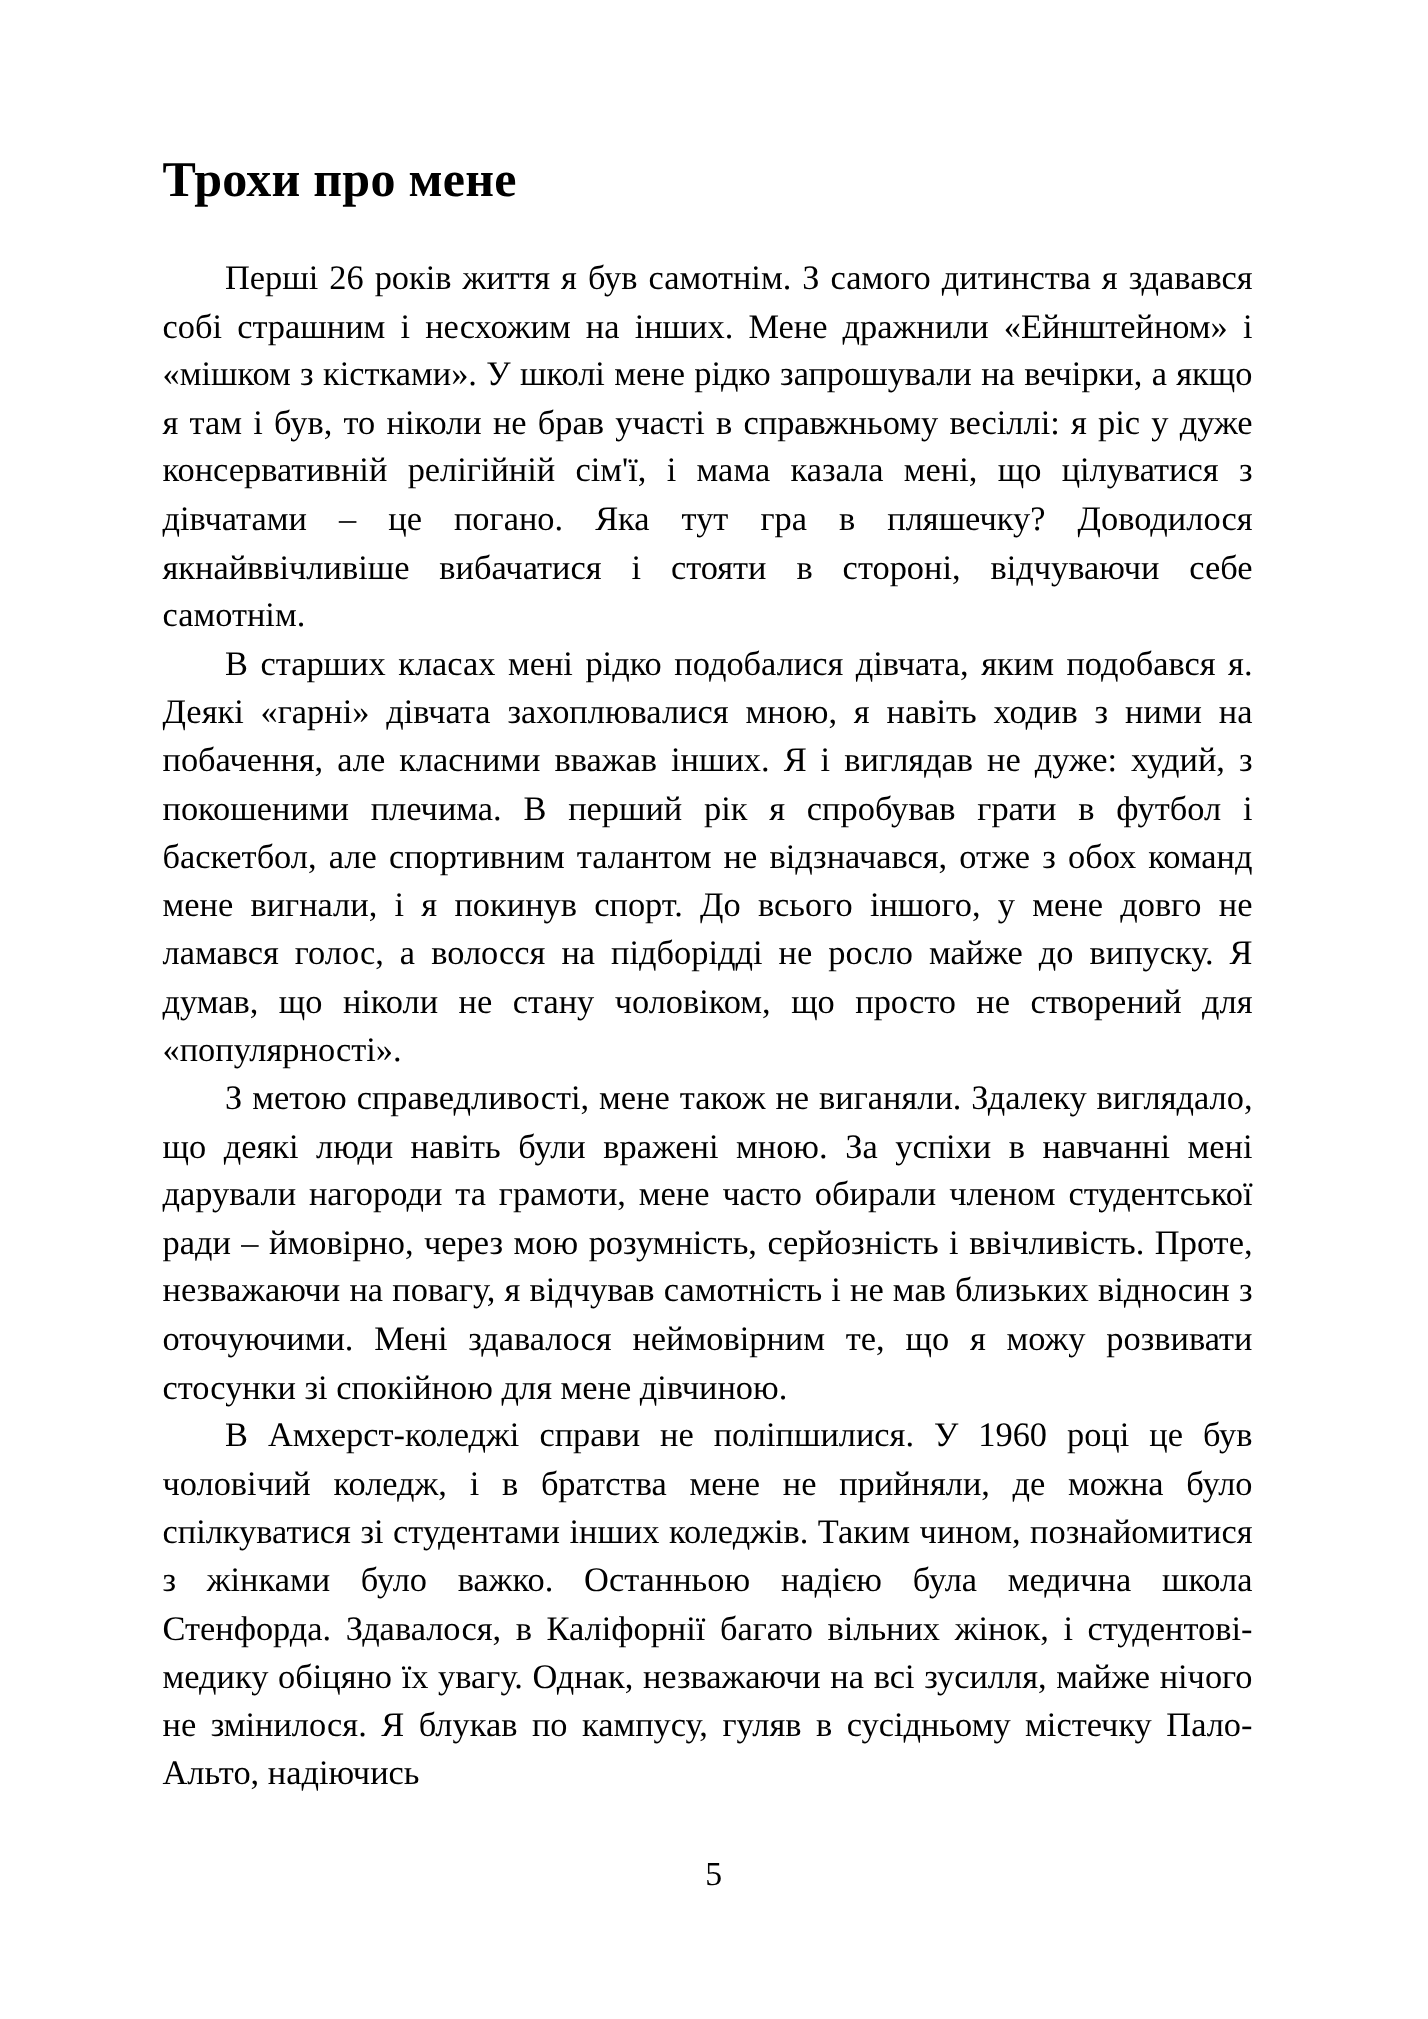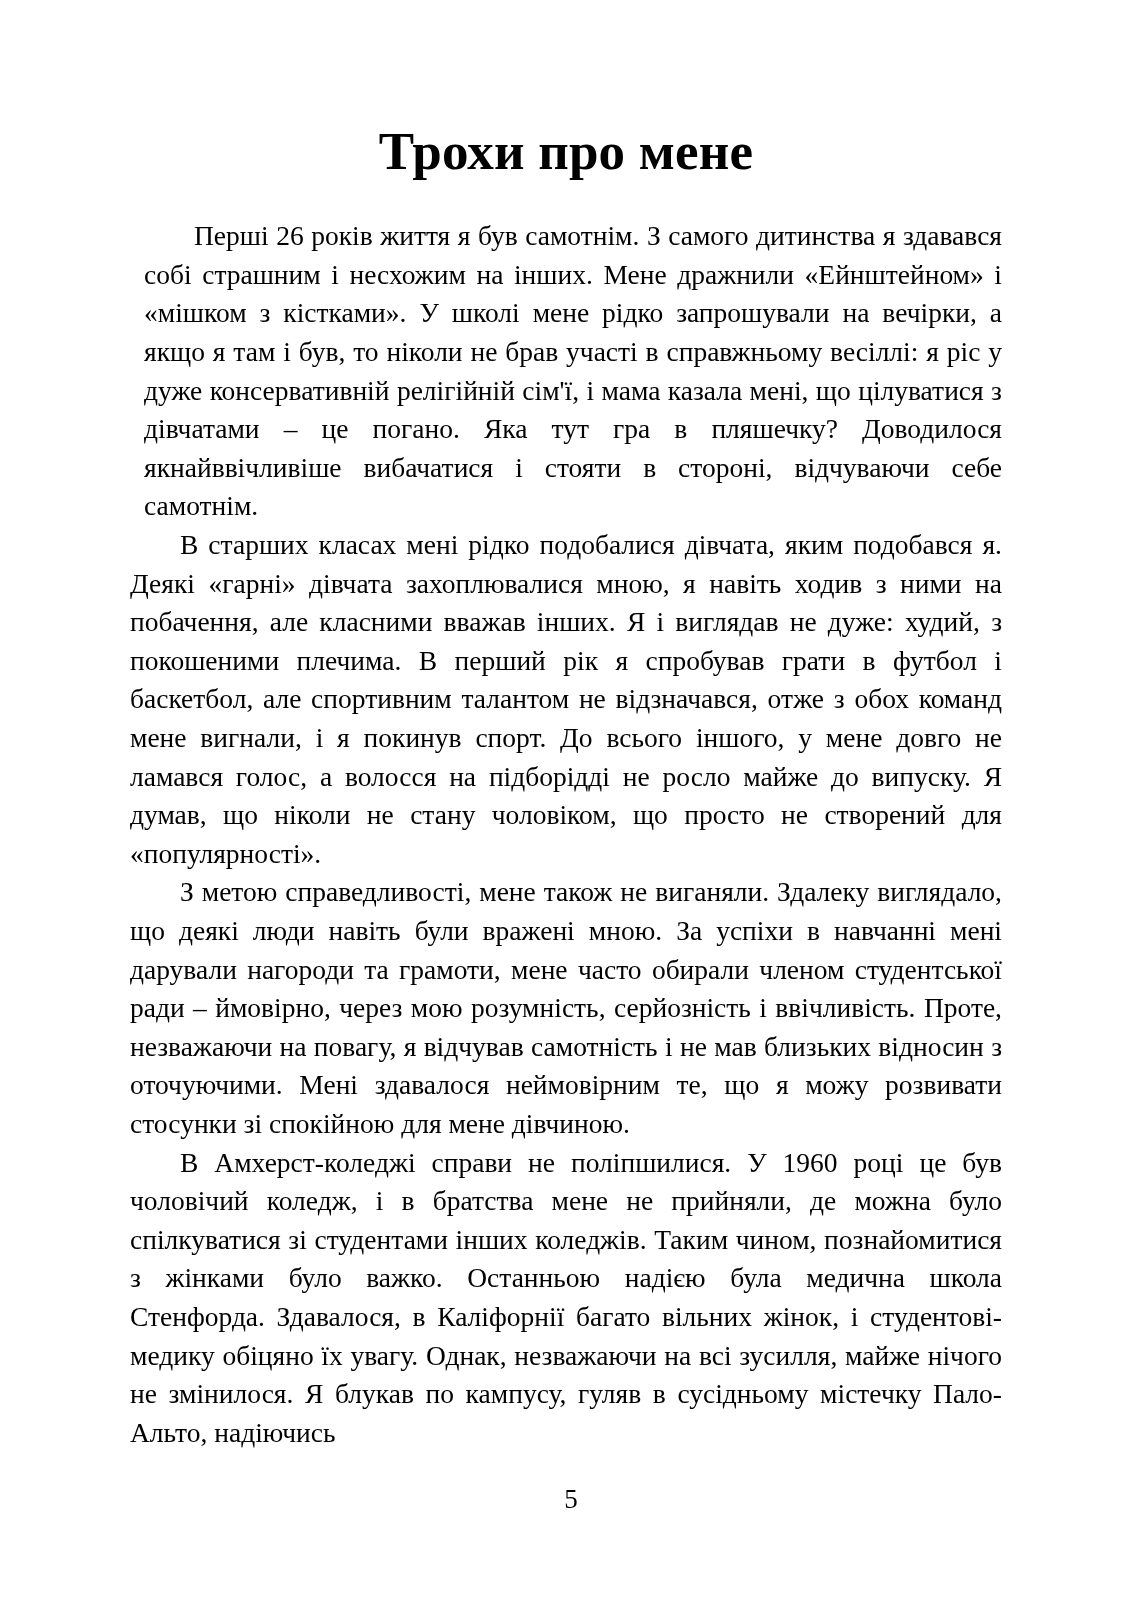--- a/index.html
+++ b/index.html
@@ -18,43 +18,42 @@
   }
   .content {
     position: absolute;
     left: 130px;
     top: 0;
     width: 872px;
   }
   .chapter-title {
     font-family: "Liberation Serif", "DejaVu Serif", serif;
     font-weight: bold;
-    font-size: 53px;
+    font-size: 40px;
     line-height: 1.1;
     color: #000000;
-    text-align: center;
+    text-align: left;
     margin: 0;
     padding-top: 122px;
     letter-spacing: 0.2px;
   }
   .body-text {
     font-family: "Liberation Serif", "DejaVu Serif", serif;
     font-size: 27.5px;
     line-height: 38.6px;
     color: #000000;
     text-align: justify;
     text-justify: inter-word;
     margin: 0;
     text-indent: 50px;
     hyphens: none;
     -webkit-hyphens: none;
   }
   .body-text:first-of-type {
     margin-top: 37px;
-    margin-left: 14px;
   }
   .page-number {
     position: absolute;
     left: 0;
     right: 0;
     top: 1484px;
     text-align: center;
     font-family: "Liberation Serif", "DejaVu Serif", serif;
     font-size: 27px;
     color: #000000;

